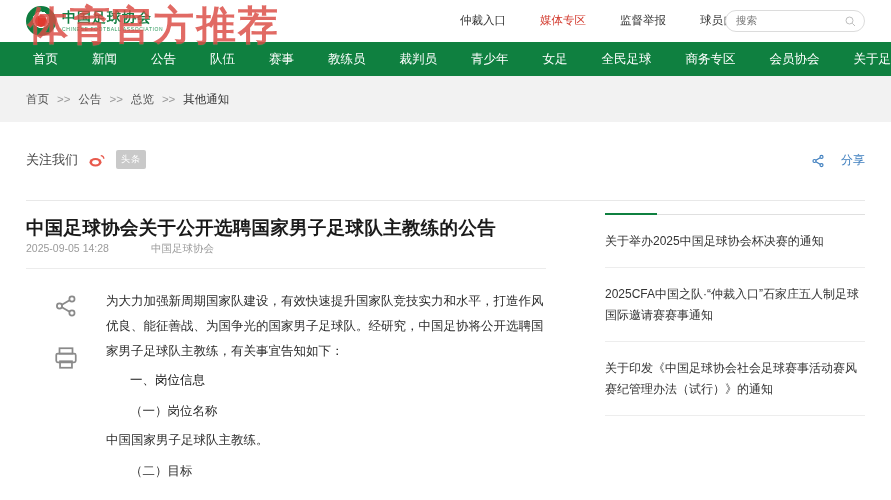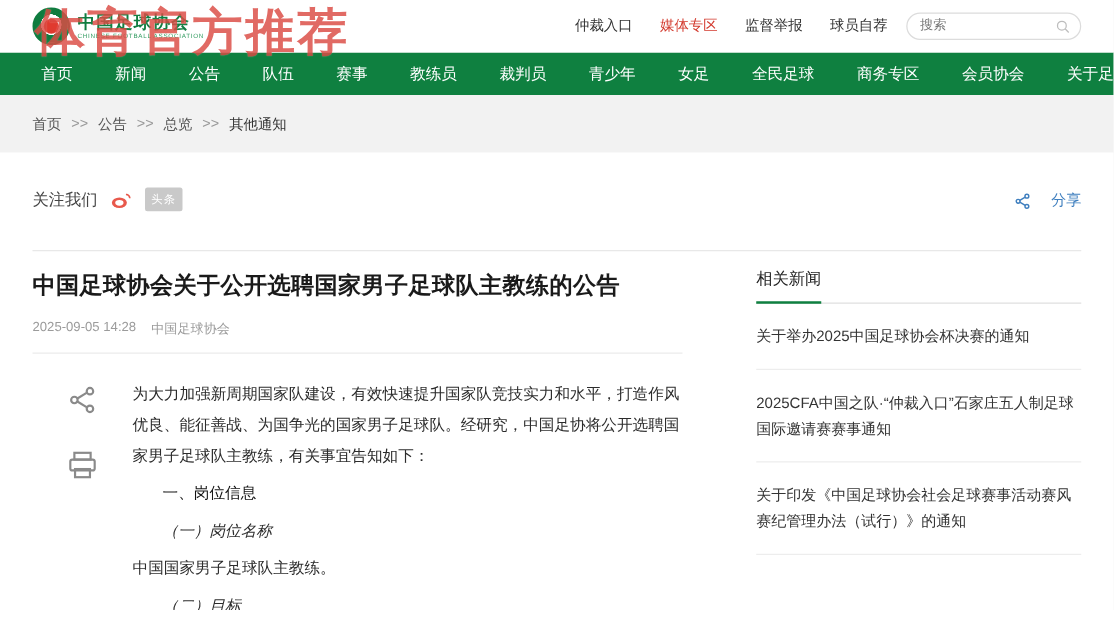--- a/index.html
+++ b/index.html
@@ -59,21 +59,21 @@
     font-size: 5px;
     color: #2f9a5e;
     letter-spacing: .6px;
     margin-top: 2px;
   }
 
   .top-links {
     position: absolute;
     left: 460px; top: 13px;
     display: flex;
-    gap: 22px;
+    gap: 34px;
     font-size: 11.5px;
     color: #333;
   }
   .top-links span:nth-child(2) { color: #d33b2f; }
 
   .search-box {
     position: absolute;
     right: 26px; top: 10px;
     width: 140px; height: 22px;
     border: 1px solid #dcdcdc;
@@ -208,25 +208,24 @@
     width: 520px;
   }
   .article-title {
     font-size: 18.5px;
     font-weight: bold;
     color: #1a1a1a;
     line-height: 1.5;
     letter-spacing: .3px;
   }
   .meta {
-    margin-top: 14px;
     font-size: 10.5px;
     color: #9b9b9b;
     display: flex;
-    gap: 12px;
+    gap: 42px;
   }
   .meta-line {
     margin-top: 12px;
     height: 1px;
     background: #ececec;
     width: 520px;
   }
 
   .body-wrap {
     margin-top: 20px;
@@ -254,21 +253,20 @@
   .body-text p { margin: 0 0 4px 0; }
   .body-text .h2 {
     font-weight: normal;
     color: #111;
     margin-top: 0;
     margin-left: 24px;
   }
   .body-text .h3 {
     margin-left: 24px;
     margin-top: 6px;
-    font-style: italic;
   }
 
   
   .rail {
     position: absolute;
     right: 26px;
     top: 92px;
     width: 260px;
   }
   .rail-title {
@@ -411,21 +409,20 @@
           <p class="h2">一、岗位信息</p>
           <p class="h3">（一）岗位名称</p>
           <p>中国国家男子足球队主教练。</p>
           <p class="h3">（二）目标</p>
 
         </div>
       </div>
     </div>
 
     <div class="rail">
-      <div class="rail-title">相关新闻</div>
       <div class="rail-title-bar"></div>
       <div class="rail-item">关于举办2025中国足球协会杯决赛的通知</div>
       <div class="rail-item">2025CFA中国之队·“仲裁入口”石家庄五人制足球国际邀请赛赛事通知</div>
       <div class="rail-item">关于印发《中国足球协会社会足球赛事活动赛风赛纪管理办法（试行）》的通知</div>
     </div>
 
   </div>
 </div>
 
 </body></html>

